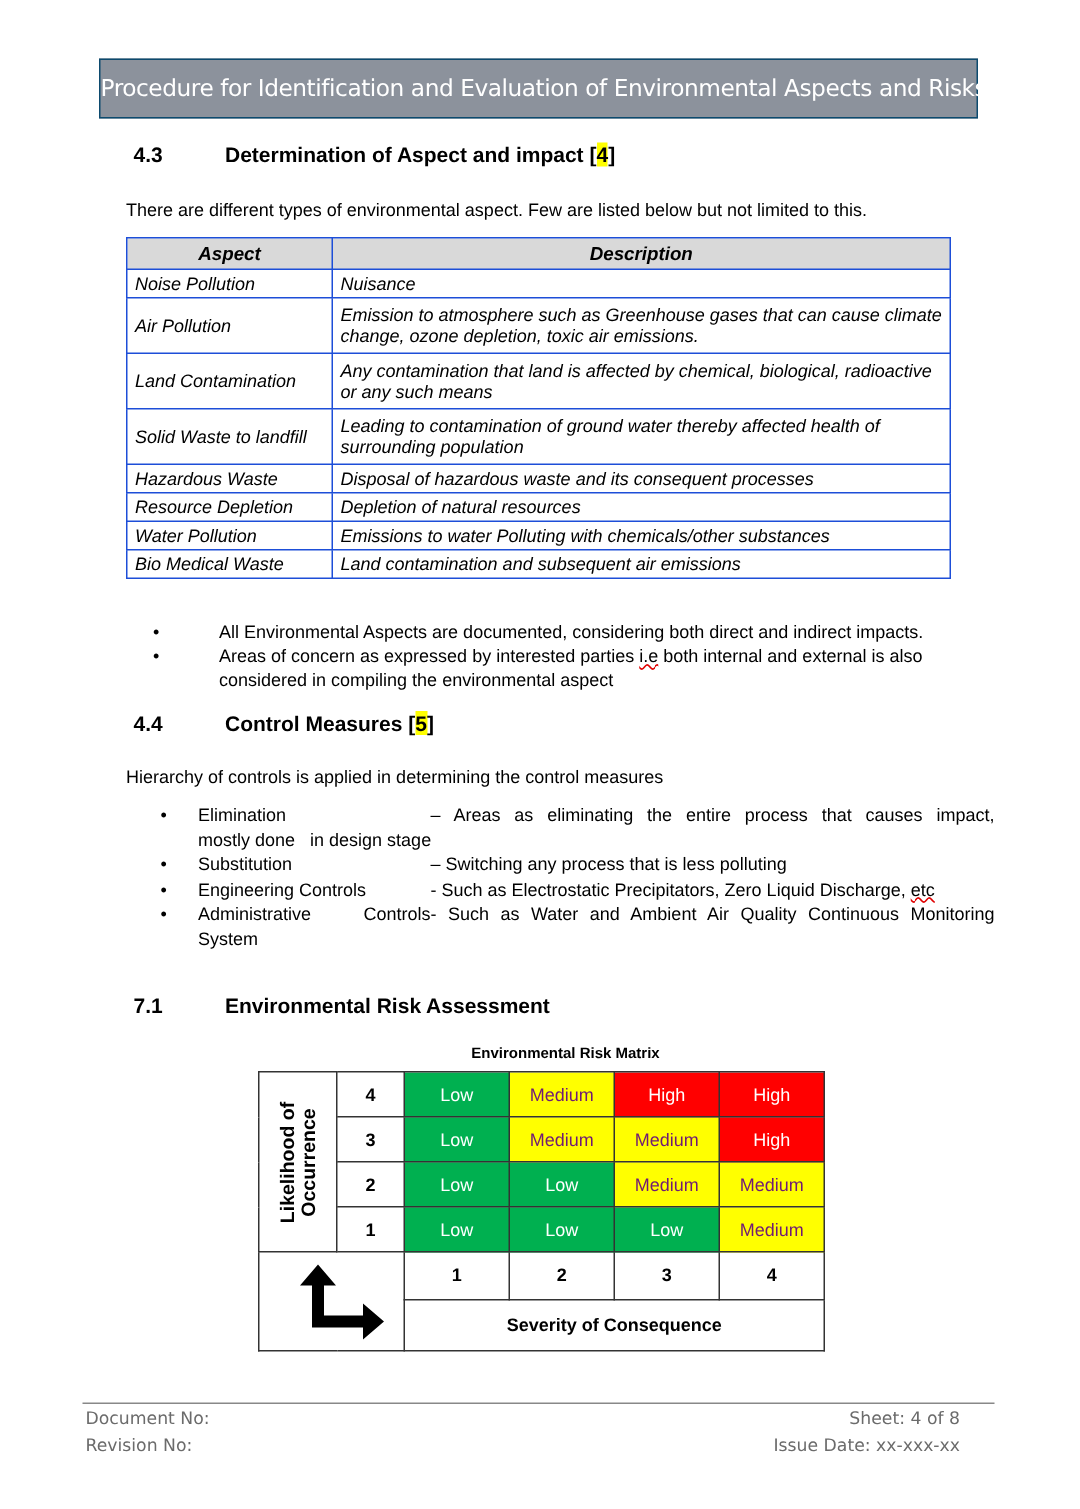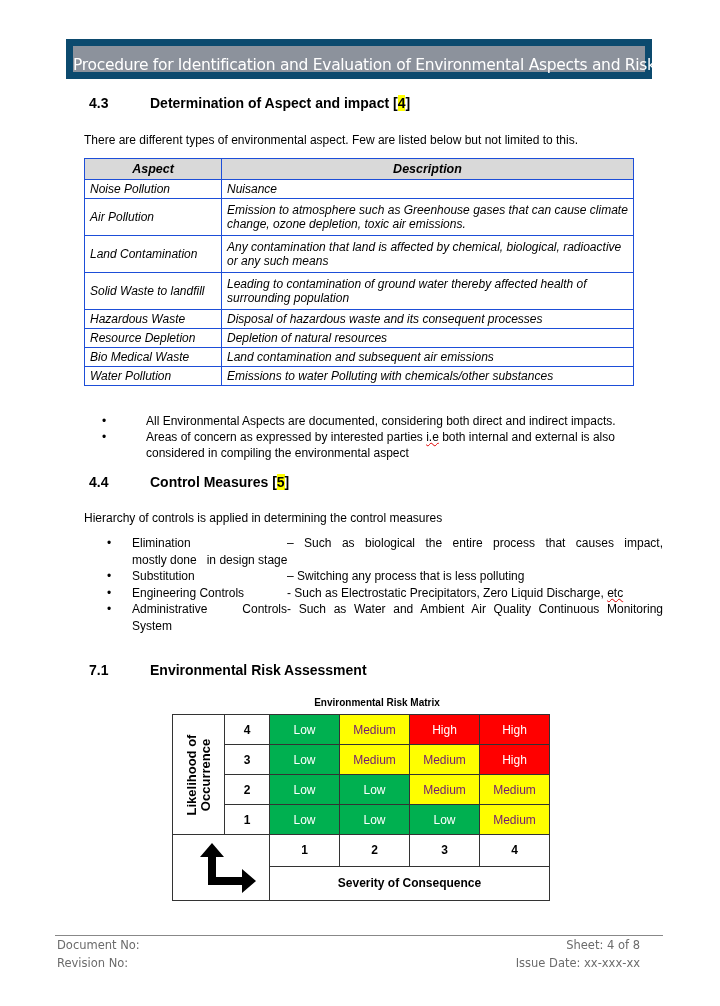--- a/index.html
+++ b/index.html
@@ -1,17 +1,17 @@
 <!DOCTYPE html>
 <html><head>
 <meta charset="utf-8">
 <style>
   html, body { margin:0; padding:0; background:#fff; }
   body { width:720px; height:1006px; position:relative; font-family:"Liberation Sans", sans-serif; color:#000; overflow:hidden; }
-  .title-bar { position:absolute; left:66px; top:39px; width:586px; height:40px; background:#8c929c; border:7px solid #0c4a6e; box-sizing:border-box; color:#fff; font-family:"DejaVu Sans", sans-serif; font-size:15.5px; line-height:38px; text-align:center; letter-spacing:-0.3px; white-space:nowrap; }
+  .title-bar { position:absolute; left:66px; top:39px; width:586px; height:40px; background:#8c929c; border:1px solid #0c4a6e; box-sizing:border-box; color:#fff; font-family:"DejaVu Sans", sans-serif; font-size:15.5px; line-height:38px; text-align:center; letter-spacing:-0.3px; white-space:nowrap; }
   .h2 { position:absolute; font-weight:bold; font-size:14px; }
   .h2 .num { position:absolute; left:0; }
   .h2 .txt { position:absolute; left:61px; white-space:nowrap; }
   .hl { background:#ffff00; }
   .para { position:absolute; font-size:12px; white-space:nowrap; }
   table.aspects { position:absolute; left:84px; top:158px; width:550px; border-collapse:collapse; font-size:12px; }
   table.aspects th, table.aspects td { border:1px solid #1d4ed8; padding:1px 5px; text-align:left; vertical-align:middle; line-height:14px;font-style:italic; }
   table.aspects th { background:#d9d9d9; text-align:center; font-weight:bold; height:18px; font-size:12.5px; }
   table.aspects td.a { width:126px; }
   table.aspects tr.one td { height:16px; }
@@ -78,45 +78,45 @@
       </tr>
       <tr class="one">
         <td class="a">Hazardous Waste</td>
         <td>Disposal of hazardous waste and its consequent processes</td>
       </tr>
       <tr class="one">
         <td class="a">Resource Depletion</td>
         <td>Depletion of natural resources</td>
       </tr>
       <tr class="one">
+        <td class="a">Water Pollution</td>
+        <td>Emissions to water Polluting with chemicals/other substances</td>
+      </tr>
+      <tr class="one">
         <td class="a">Bio Medical Waste</td>
         <td>Land contamination and subsequent air emissions</td>
-      </tr>
-      <tr class="one">
-        <td class="a">Water Pollution</td>
-        <td>Emissions to water Polluting with chemicals/other substances</td>
       </tr>
     </tbody>
 </table>
 
 <div class="bullets" style="left:84px; top:413px; width:580px;">
   <div class="bi"><span class="dot">•</span><span>All Environmental Aspects are documented, considering both direct and indirect impacts.</span></div>
   <div class="bi"><span class="dot">•</span><span>Areas of concern as expressed by interested parties </span><span class="squig">i.e</span><span> both internal and external is also</span><br><span>considered in compiling the environmental aspect</span></div>
 </div>
 
 <div class="h2" style="left:89px; top:474px;">
   <span class="num">4.4</span>
   <span class="txt"><span>Control Measures [</span><span class="hl">5</span><span>]</span></span>
 </div>
 <div class="para" style="left:84px; top:511px;">Hierarchy of controls is applied in determining the control measures</div>
 
 <div class="ctrl" style="top:535px;">
   <div class="row">
     <span class="dot">•</span>
-    <div class="just"><span class="lbl">Elimination</span><span>– Such as biological the entire process that causes impact,</span></div>
+    <div class="just"><span class="lbl">Elimination</span><span>– Areas as eliminating the entire process that causes impact,</span></div>
     <div style="white-space:pre">mostly done   in design stage</div>
   </div>
   <div class="row">
     <span class="dot">•</span>
     <span class="lbl">Substitution</span><span>– Switching any process that is less polluting</span>
   </div>
   <div class="row">
     <span class="dot">•</span>
     <span class="lbl">Engineering Controls</span><span>- Such as Electrostatic Precipitators, Zero Liquid Discharge, </span><span class="squig">etc</span>
   </div>

